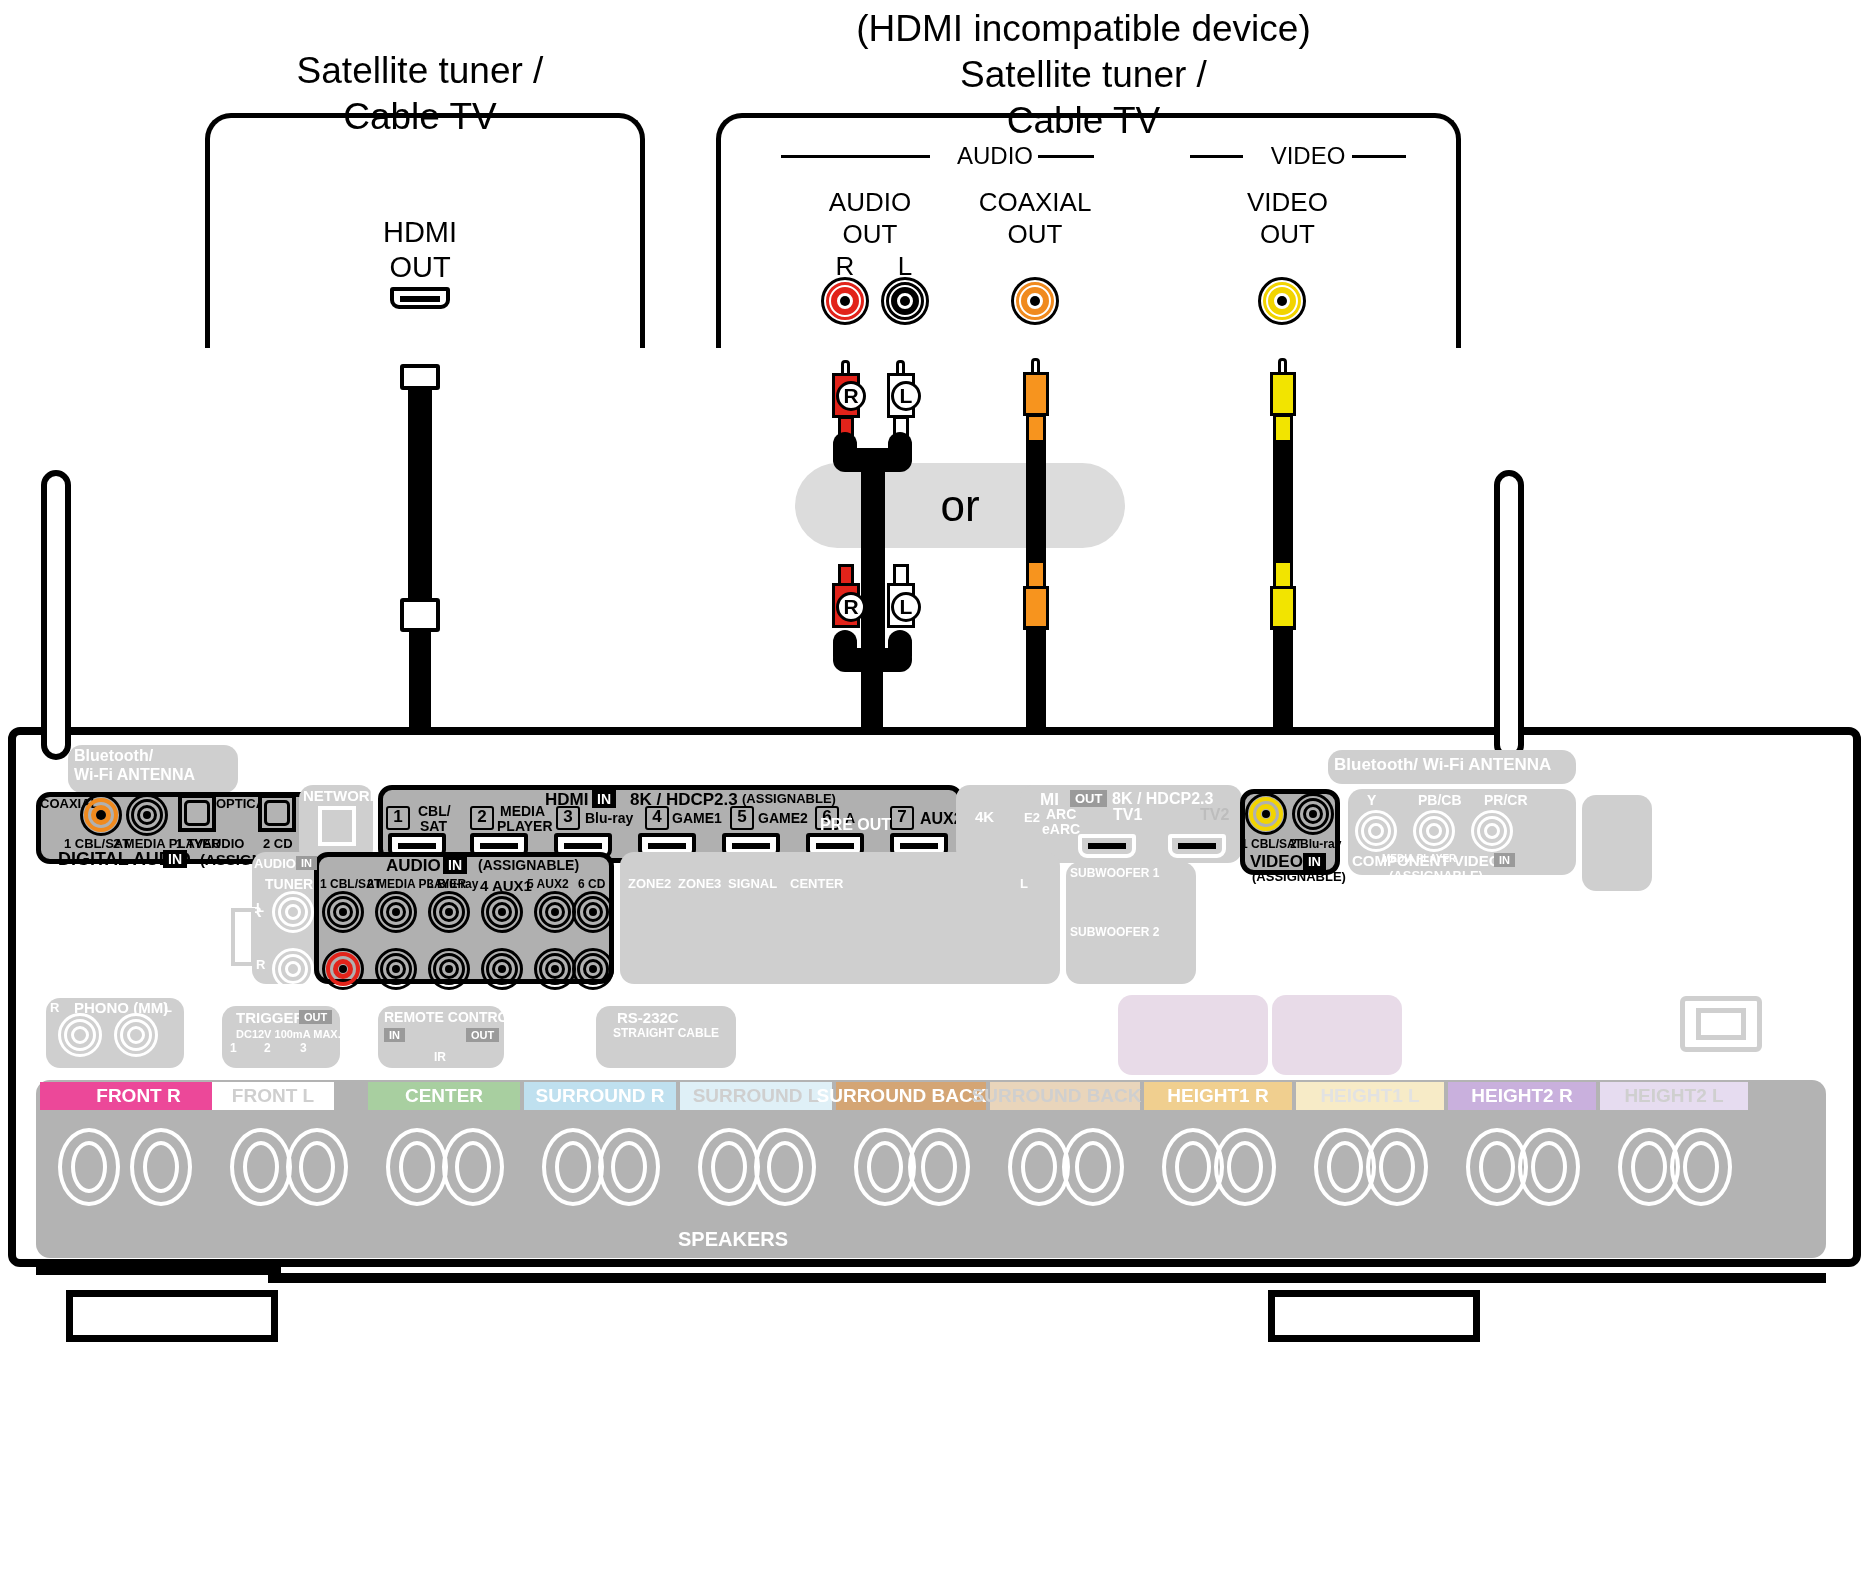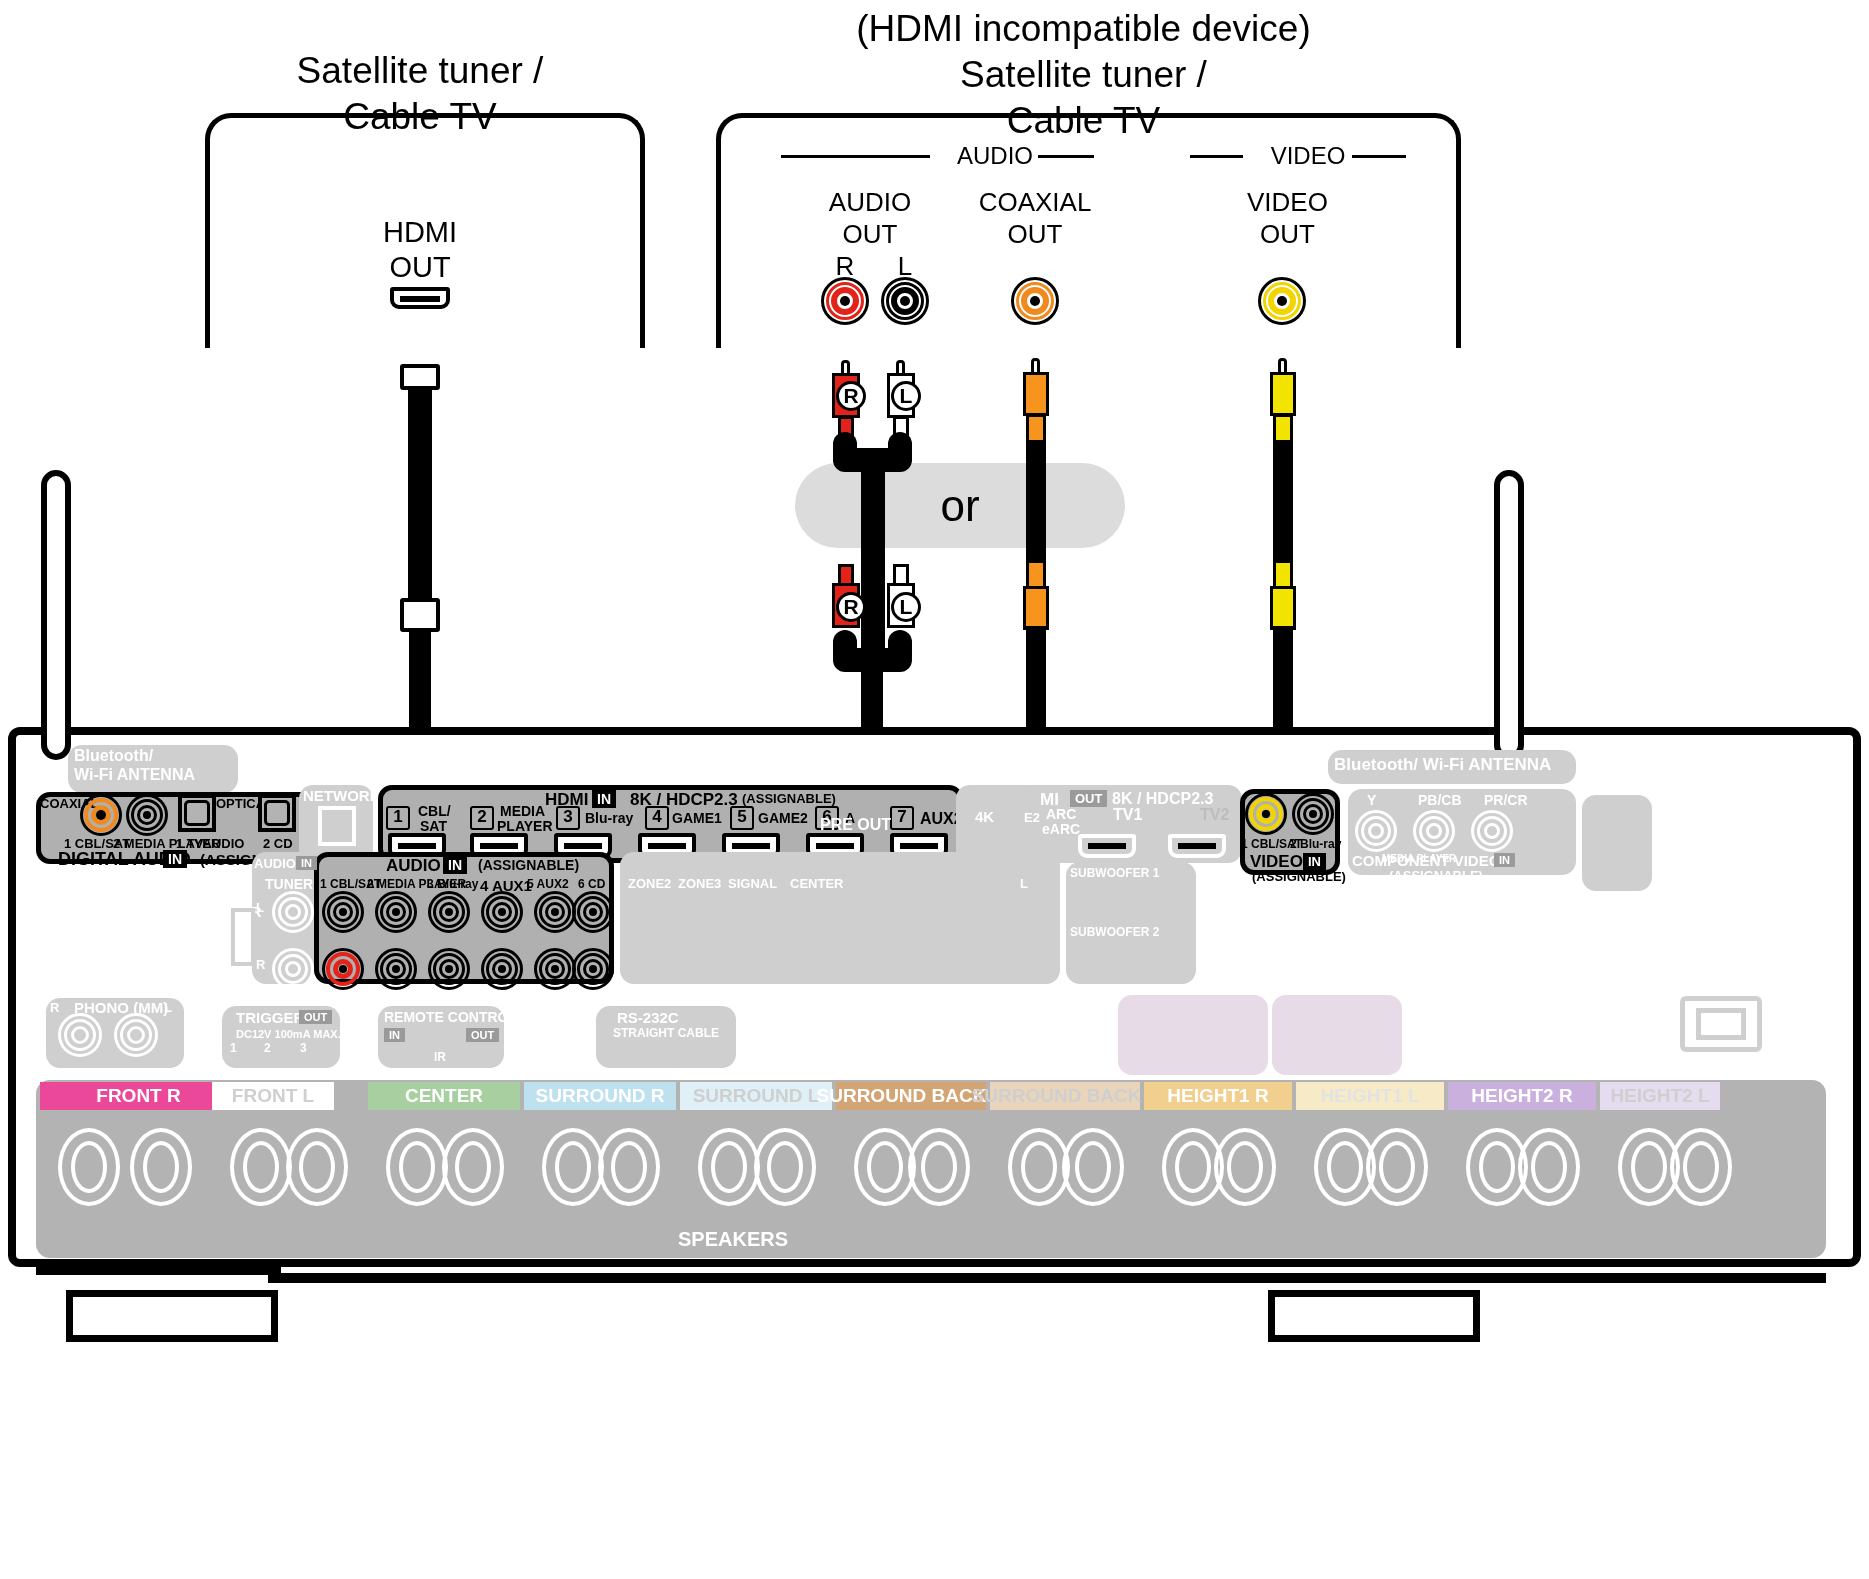--- a/index.html
+++ b/index.html
@@ -517,21 +517,21 @@
     </div>
     <div class="spkband" style="left: 1144px; top: 1082px; width: 148px; background: rgb(240, 207, 143); color: rgb(255, 255, 255);">
       <span>HEIGHT1 R</span>
     </div>
     <div class="spkband" style="left: 1296px; top: 1082px; width: 148px; background: rgb(247, 235, 199); color: rgb(226, 226, 226);">
       <span>HEIGHT1 L</span>
     </div>
     <div class="spkband" style="left: 1448px; top: 1082px; width: 148px; background: rgb(201, 176, 221); color: rgb(255, 255, 255);">
       <span>HEIGHT2 R</span>
     </div>
-    <div class="spkband" style="left: 1600px; top: 1082px; width: 120px; background: rgb(230, 220, 240); color: rgb(207, 207, 207);">
+    <div class="spkband" style="left: 1600px; top: 1082px; width: 148px; background: rgb(230, 220, 240); color: rgb(207, 207, 207);">
       <span>HEIGHT2 L</span>
     </div>
   </div>
 <div id="spk-posts">
     <div class="spkpost" style="left: 58px; top: 1128px; width: 62px; height: 78px; background: transparent;"></div>
     <div class="spkpost" style="left: 130px; top: 1128px; width: 62px; height: 78px; background: transparent;"></div>
     <div class="spkpost" style="left: 230px; top: 1128px; width: 62px; height: 78px; background: transparent;"></div>
     <div class="spkpost" style="left: 286px; top: 1128px; width: 62px; height: 78px; background: transparent;"></div>
     <div class="spkpost" style="left: 386px; top: 1128px; width: 62px; height: 78px; background: transparent;"></div>
     <div class="spkpost" style="left: 442px; top: 1128px; width: 62px; height: 78px; background: transparent;"></div>

